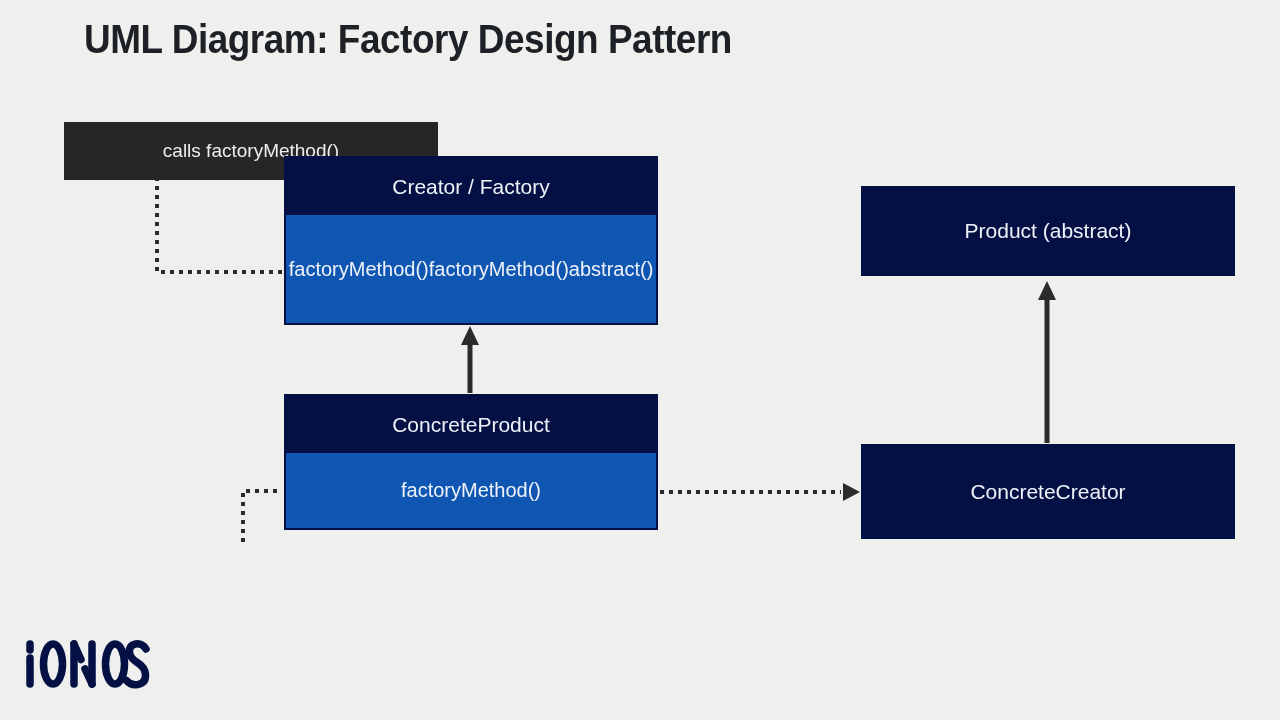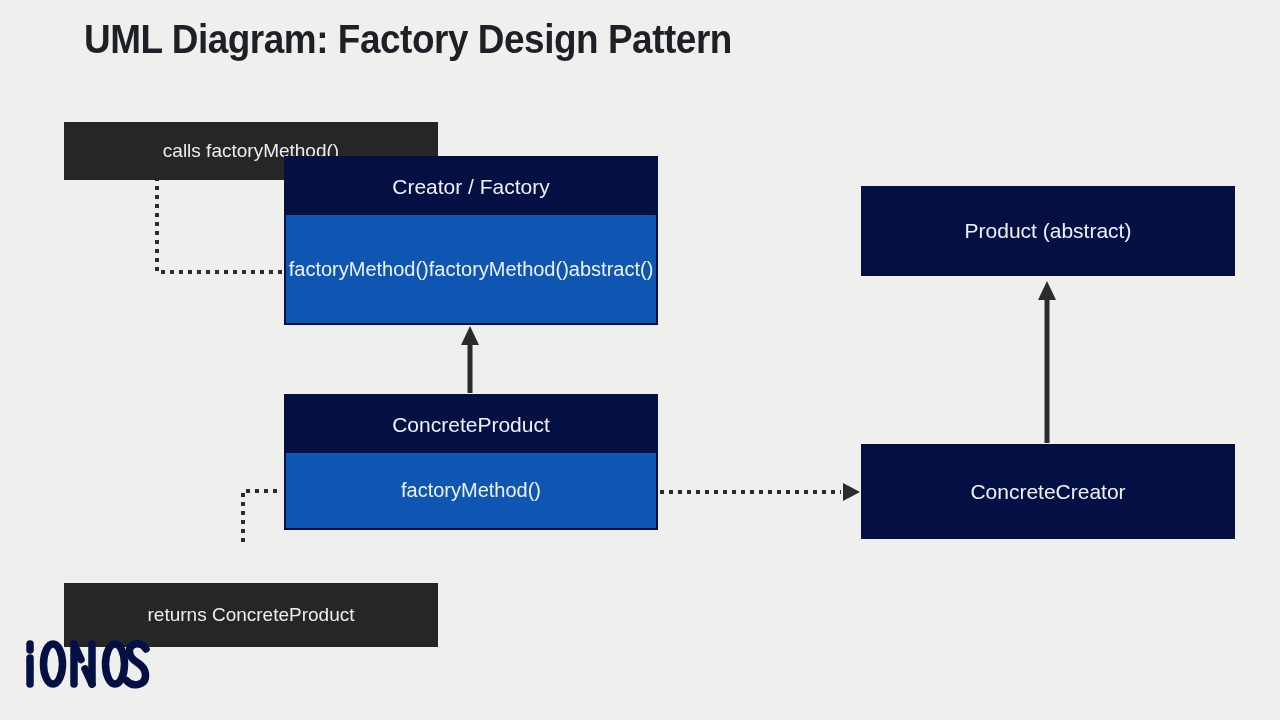--- a/index.html
+++ b/index.html
@@ -106,23 +106,20 @@
     <div class="uml-head">ConcreteProduct</div>
     <div class="uml-body">
       <div>factoryMethod()</div>
     </div>
   </div>
 
   <div class="entity" id="entity-concrete-product">
     <span>ConcreteCreator</span>
   </div>
 
-  <div class="note" id="note-returns">
-    <span>returns ConcreteProduct</span>
-  </div>
 
   <div class="logo">
     <span class="sr-only">IONOS</span>
     <svg viewBox="0 0 152 52" width="152" height="52" aria-hidden="true">
       <g stroke="var(--navy,#041043)" stroke-width="7.5" stroke-linecap="round" fill="none">
         <path d="M8 6 V12"></path>
         <path d="M8 20 V46"></path>
         <ellipse cx="31" cy="26" rx="9.5" ry="20"></ellipse>
         <path d="M52 46 V6"></path>
         <path d="M70 6 V46"></path>

